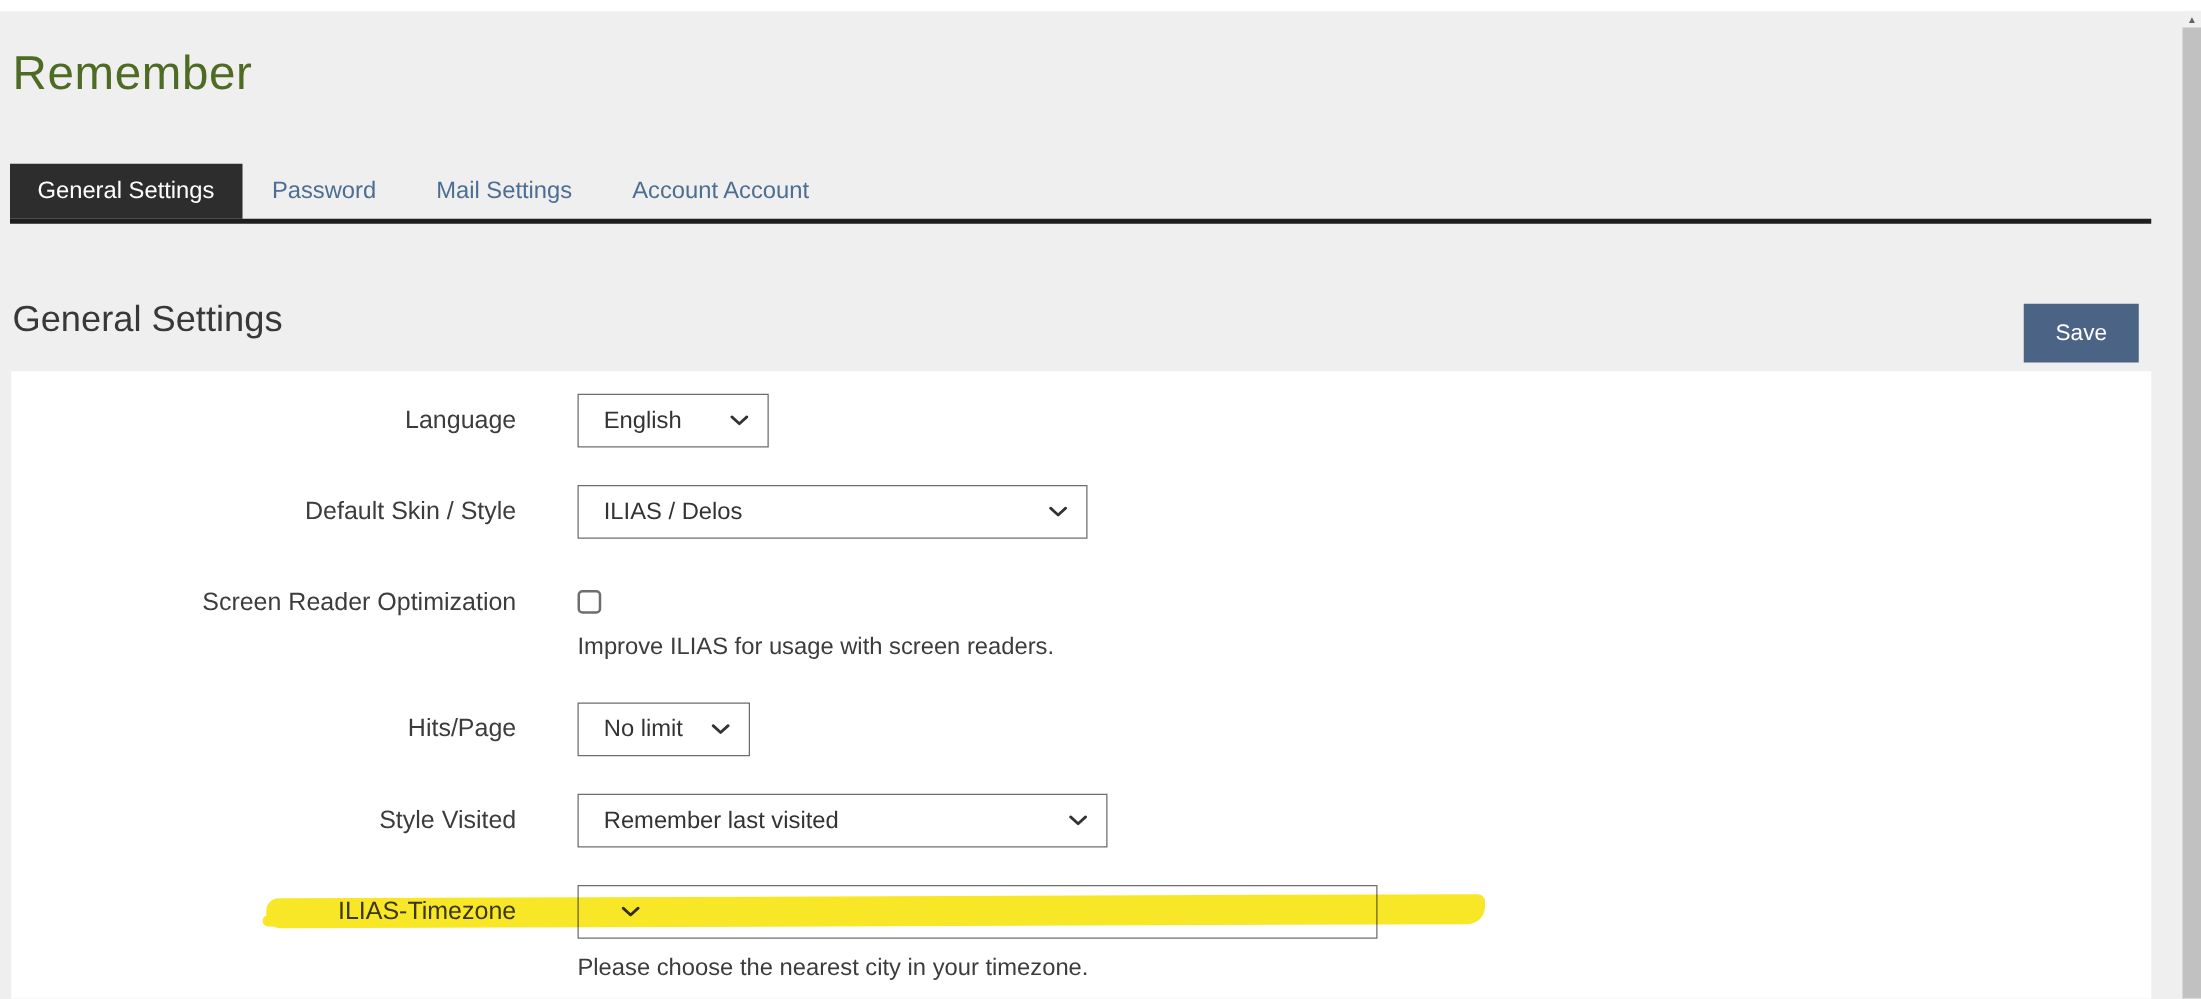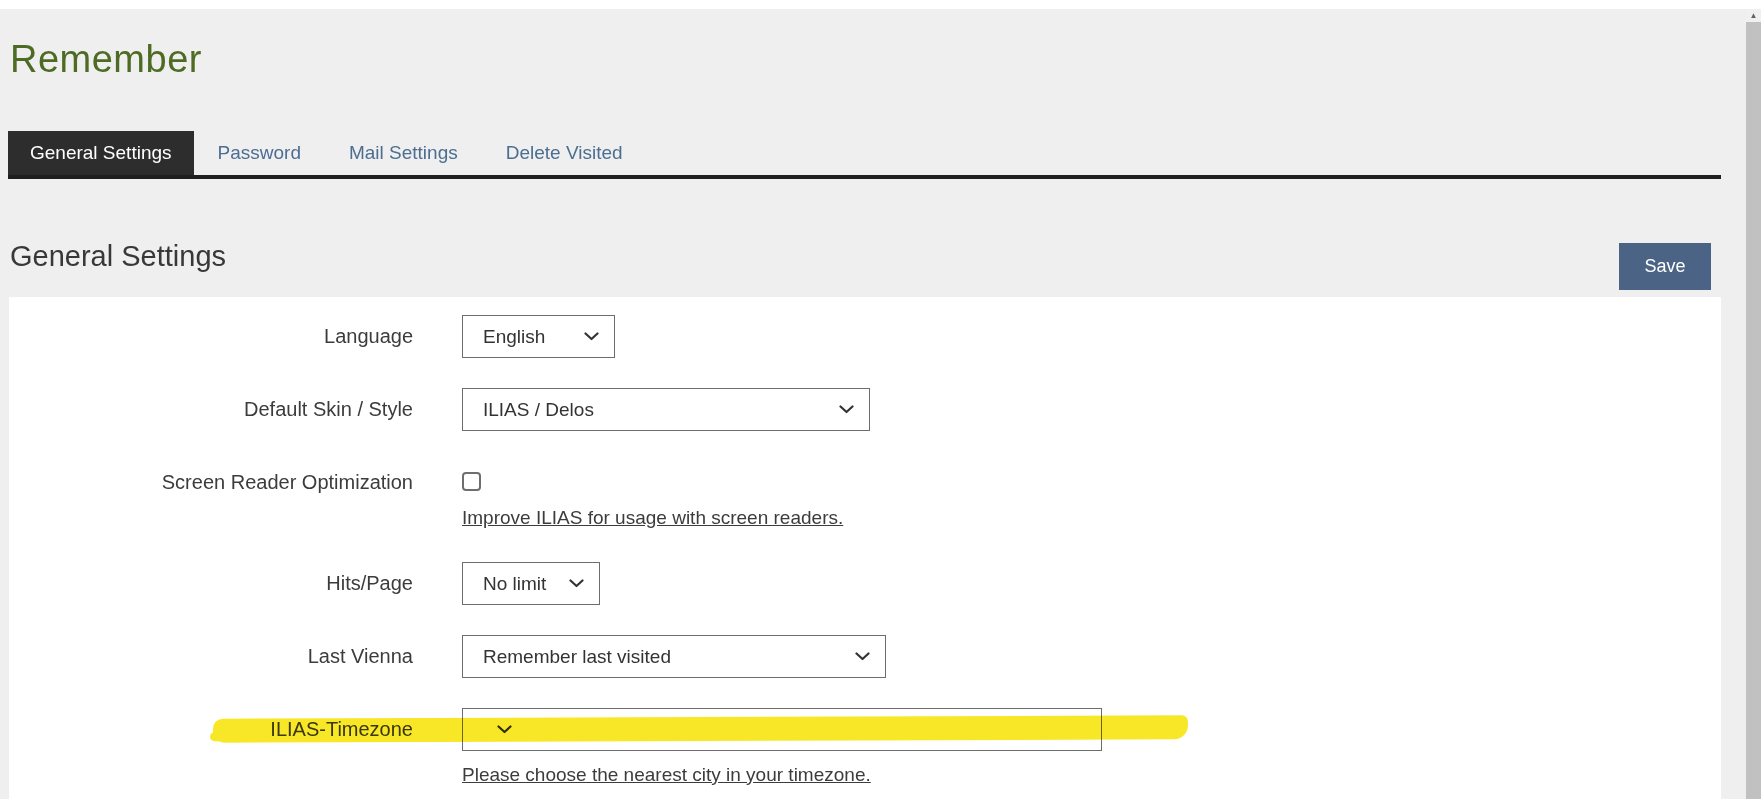--- a/index.html
+++ b/index.html
@@ -39,21 +39,21 @@
             justify-content:space-between; padding:0 15px 0 20px; font-size:19px; color:#333333; cursor:pointer; }
   .select .chev { display:flex; align-items:center; margin-left:14px; }
 
   .w-lang { width:153px; }
   .w-skin { width:408px; }
   .w-hits { width:138px; }
   .w-last { width:424px; }
   .w-tz   { width:640px; }
 
   .checkbox { width:19px; height:19px; border:2px solid #6e6e6e; border-radius:4px; background:#ffffff; margin-top:11px; cursor:pointer; }
-  .help-text { font-size:19px; color:#3c3c3c; margin-top:16px;text-decoration:underline; }
+  .help-text { font-size:19px; color:#3c3c3c; margin-top:16px; }
   .help-text.tz { margin-top:13px; }
   .row.sr { margin-bottom:33px; }
 
   
   .tz-highlight { position:absolute; left:213px; top:717px; width:975px; height:24px; background:#f7e300;
                   opacity:0.85; mix-blend-mode:multiply; pointer-events:none; z-index:5;
                   border-radius:10px 6px 14px 12px; transform:rotate(-0.2deg); }
   .tz-highlight::before { content:""; position:absolute; left:-3px; top:14px; width:60px; height:9px;
                   background:#f7e300; border-radius:6px; transform:rotate(1.2deg); }
 </style>
@@ -70,21 +70,21 @@
     <div class="tab active">
       <span>General Settings</span>
     </div>
     <div class="tab">
       <span>Password</span>
     </div>
     <div class="tab">
       <span>Mail Settings</span>
     </div>
     <div class="tab">
-      <span>Delete Visited</span>
+      <span>Account Account</span>
     </div>
   </div>
   <div class="tab-underline"></div>
 
   <h2 class="section-title">General Settings</h2>
   <button class="save-btn">Save</button>
 
   <div class="panel">
 
     <div class="row">
@@ -131,21 +131,21 @@
           <span class="chev">
             <svg width="15" height="9" viewBox="0 0 15 9">
                 <polyline points="1.5,1.5 7.5,7 13.5,1.5" fill="none" stroke="#333" stroke-width="2.2" stroke-linecap="round" stroke-linejoin="round"></polyline>
               </svg>
           </span>
         </div>
       </div>
     </div>
 
     <div class="row">
-      <div class="row-label">Last Vienna</div>
+      <div class="row-label">Style Visited</div>
       <div class="row-ctl">
         <div class="select w-last">
           <span>Remember last visited</span>
           <span class="chev">
             <svg width="15" height="9" viewBox="0 0 15 9">
                 <polyline points="1.5,1.5 7.5,7 13.5,1.5" fill="none" stroke="#333" stroke-width="2.2" stroke-linecap="round" stroke-linejoin="round"></polyline>
               </svg>
           </span>
         </div>
       </div>

